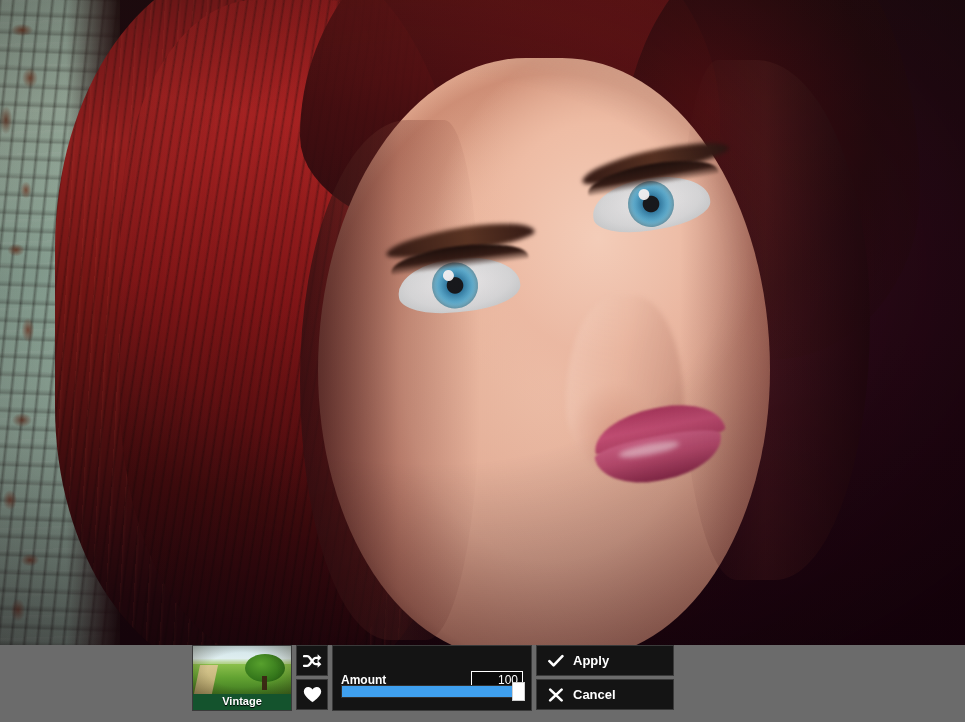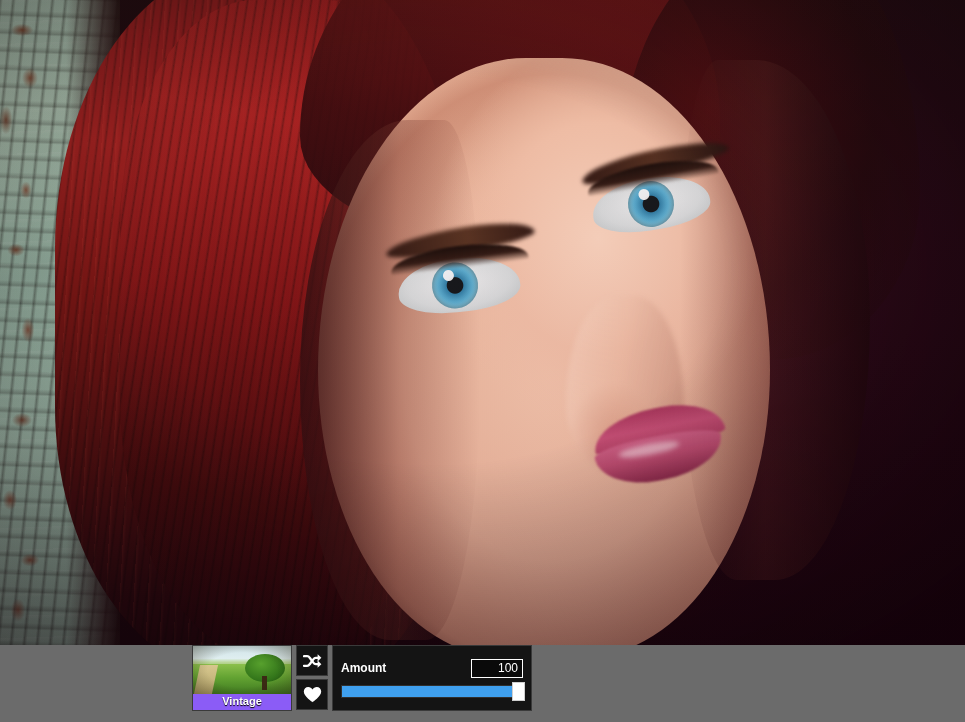--- a/index.html
+++ b/index.html
@@ -198,21 +198,21 @@
     background: #6b6b6b;
   }
   #toolbar-panel {
     position: absolute; left: 192px; top: 0px;
     display: flex; align-items: flex-start; gap: 4px;
     height: 77px;
   }
 
   .preset-tile {
     width: 100px; height: 66px;
-    background: #8b5cf6;
+    background: #14532d;
     border: 1px solid #3a3a3a;
     position: relative; overflow: hidden;
     cursor: pointer;
   }
   .preset-thumb { position: absolute; left: 0; top: 0; width: 100%; height: 48px; overflow: hidden; }
   .preset-name {
     position: absolute; left: 0; bottom: 0; width: 100%; height: 18px;
     color: #fff; font-size: 11px; font-weight: bold;
     display: flex; align-items: center; justify-content: center;
     text-shadow: 0 1px 1px #000;
@@ -272,21 +272,21 @@
     width: 32px; height: 31px;
     background: #141414; border: 1px solid #3a3a3a;
     display: flex; align-items: center; justify-content: center;
     cursor: pointer;
   }
   .icon-btn svg { display: block; }
 
   #amount-panel {
     width: 200px; height: 66px;
     background: #141414; border: 1px solid #3a3a3a;
-    padding: 11px 8px 8px 8px;
+    padding: 23px 8px 8px 8px;
     position: relative;
   }
   #amount-row { display: flex; align-items: center; justify-content: space-between; height: 22px; }
   #amount-label { color: #fff; font-size: 12px; font-weight: bold; }
   #amount-input {
     width: 52px; height: 19px;
     background: #0a0a0a; border: 1px solid #ffffff;
     color: #ffffff; font-size: 12px; font-family: "Liberation Sans", sans-serif;
     text-align: right; padding: 0 4px;
   }
@@ -404,16 +404,34 @@
           <span id="amount-label">Amount</span>
           <input id="amount-input" type="text" value="100" style="">
         </div>
         <div id="amount-slider">
           <div id="slider-track"></div>
           <div id="slider-fill" style="width: 170px; background: rgb(63, 160, 239);"></div>
           <div id="slider-handle" style="left: 171px; background: rgb(255, 255, 255);"></div>
         </div>
       </div>
 
+      <div id="action-col">
+        <div class="action-btn">
+          <span>
+            <svg width="16" height="14" viewBox="0 0 16 14">
+              <path d="M1.4 7.2 5.6 11.4 14.4 2.2" stroke="#fff" stroke-width="2.6" fill="none" stroke-linecap="round" stroke-linejoin="round"></path>
+            </svg>
+          </span>
+          <span>Apply</span>
+        </div>
+        <div class="action-btn">
+          <span>
+            <svg width="16" height="14" viewBox="0 0 16 14">
+              <path d="M2.2 1.6 13.6 12.4 M13.6 1.6 2.2 12.4" stroke="#fff" stroke-width="2.6" fill="none" stroke-linecap="round"></path>
+            </svg>
+          </span>
+          <span>Cancel</span>
+        </div>
+      </div>
 
     </div>
   </div>
 </div>
 
 </body></html>

